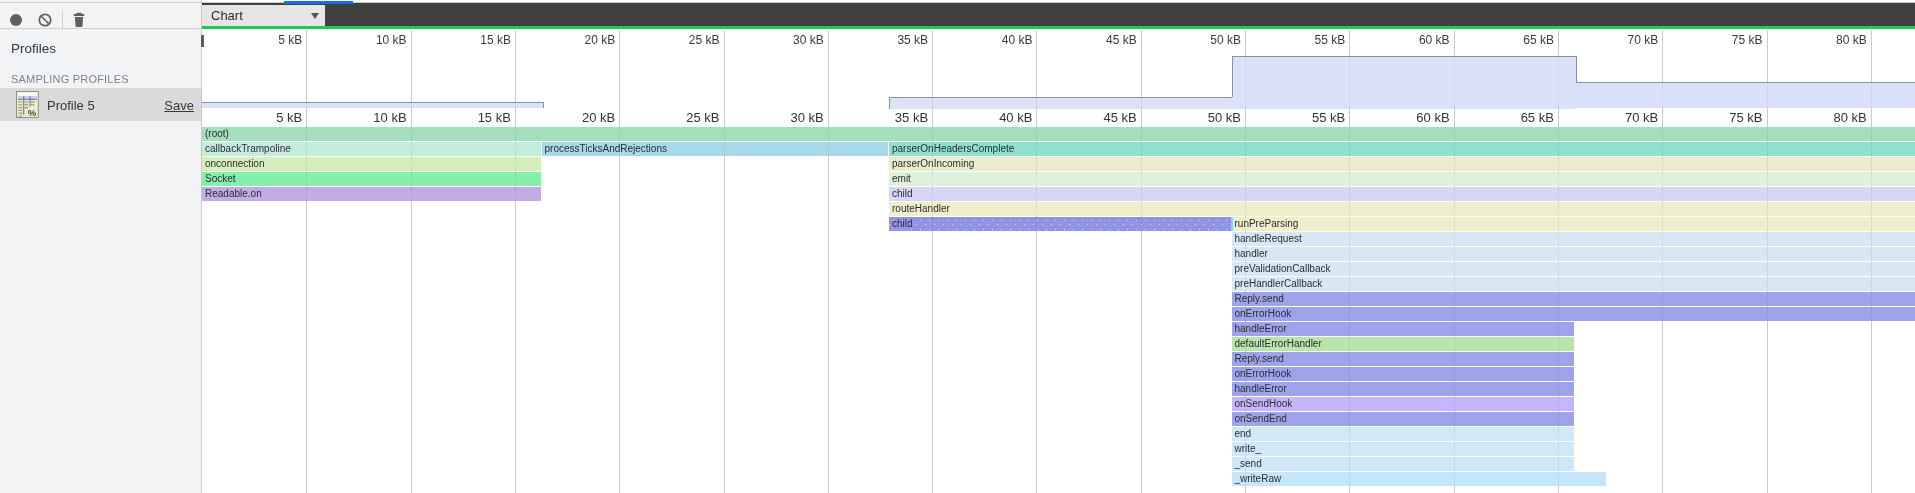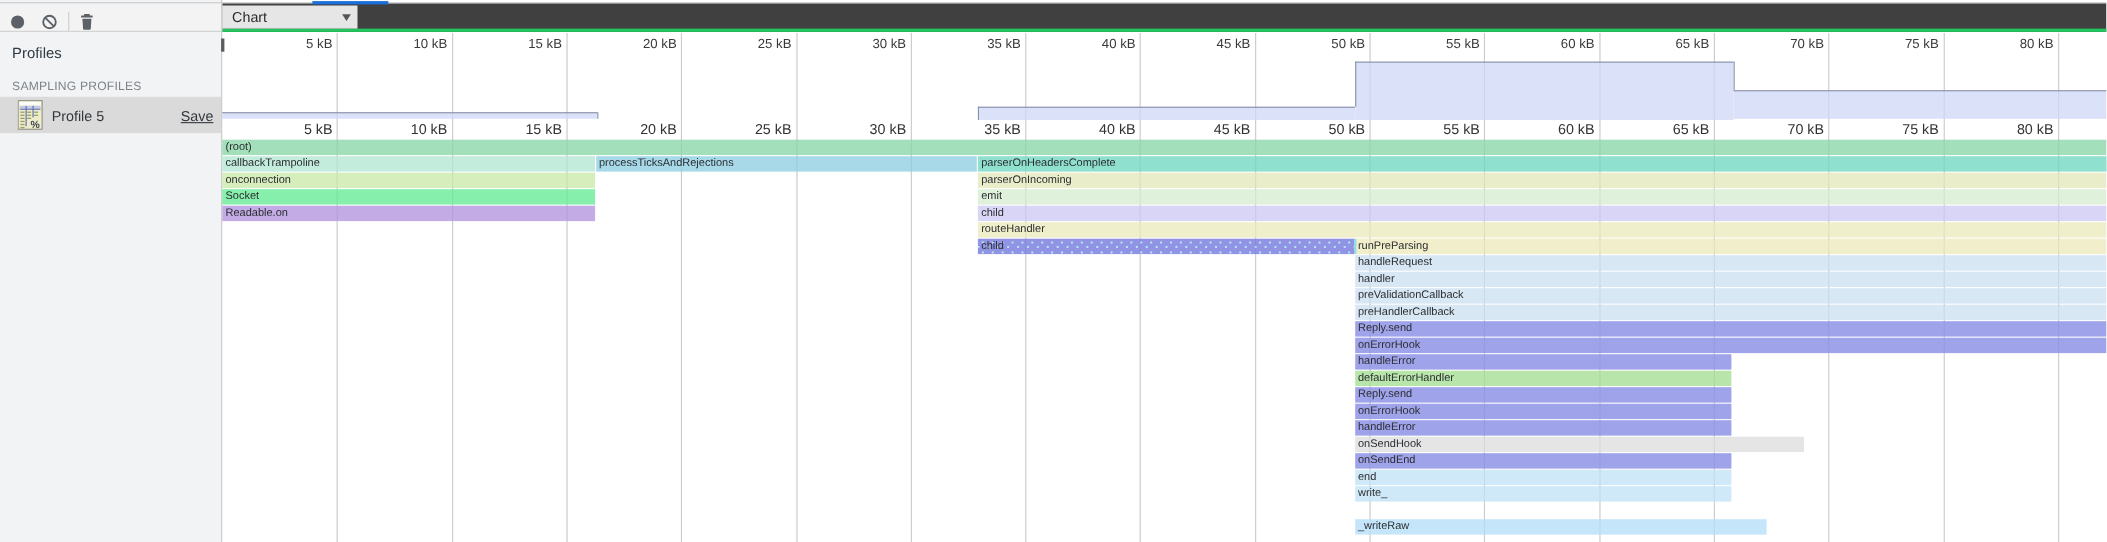--- a/index.html
+++ b/index.html
@@ -120,24 +120,25 @@
 <div class="seg" style="left:1029.5px; top:247px; width:683.5px; background-color:#d7e7f4;">handler</div>
 <div class="seg" style="left:1029.5px; top:262px; width:683.5px; background-color:#d7e7f4;">preValidationCallback</div>
 <div class="seg" style="left:1029.5px; top:277px; width:683.5px; background-color:#d7e7f4;">preHandlerCallback</div>
 <div class="seg" style="left:1029.5px; top:292px; width:683.5px; background-color:#9fa3ea;">Reply.send</div>
 <div class="seg" style="left:1029.5px; top:307px; width:683.5px; background-color:#9fa3ea;">onErrorHook</div>
 <div class="seg" style="left:1029.5px; top:322px; width:342.0px; background-color:#9fa3ea;">handleError</div>
 <div class="seg" style="left:1029.5px; top:337px; width:342.0px; background-color:#b8e5aa;">defaultErrorHandler</div>
 <div class="seg" style="left:1029.5px; top:352px; width:342.0px; background-color:#9fa3ea;">Reply.send</div>
 <div class="seg" style="left:1029.5px; top:367px; width:342.0px; background-color:#9fa3ea;">onErrorHook</div>
 <div class="seg" style="left:1029.5px; top:382px; width:342.0px; background-color:#9fa3ea;">handleError</div>
-<div class="seg" style="left:1029.5px; top:397px; width:408px; background-color:#e5e5e5;">onSendHook</div>
+<div class="seg" style="left:1029.5px; top:397px; width:342.0px; background-color:#c4b5fd;">onSendHook</div>
 <div class="seg" style="left:1029.5px; top:412px; width:342.0px; background-color:#9fa3ea;">onSendEnd</div>
 <div class="seg" style="left:1029.5px; top:427px; width:342.0px; background-color:#cfe9f8;">end</div>
 <div class="seg" style="left:1029.5px; top:442px; width:342.0px; background-color:#cfe9f8;">write_</div>
+<div class="seg" style="left:1029.5px; top:457px; width:342.0px; background-color:#cfe9f8;">_send</div>
 <div class="seg" style="left:1029.5px; top:472px; width:374px; background-color:#c5e6fa;">_writeRaw</div>
 <div class="glo" style="left:104.3px"></div>
 <div class="glo" style="left:208.6px"></div>
 <div class="glo" style="left:312.9px"></div>
 <div class="glo" style="left:417.2px"></div>
 <div class="glo" style="left:521.5px"></div>
 <div class="glo" style="left:625.8px"></div>
 <div class="glo" style="left:730.1px"></div>
 <div class="glo" style="left:834.4px"></div>
 <div class="glo" style="left:938.7px"></div>

